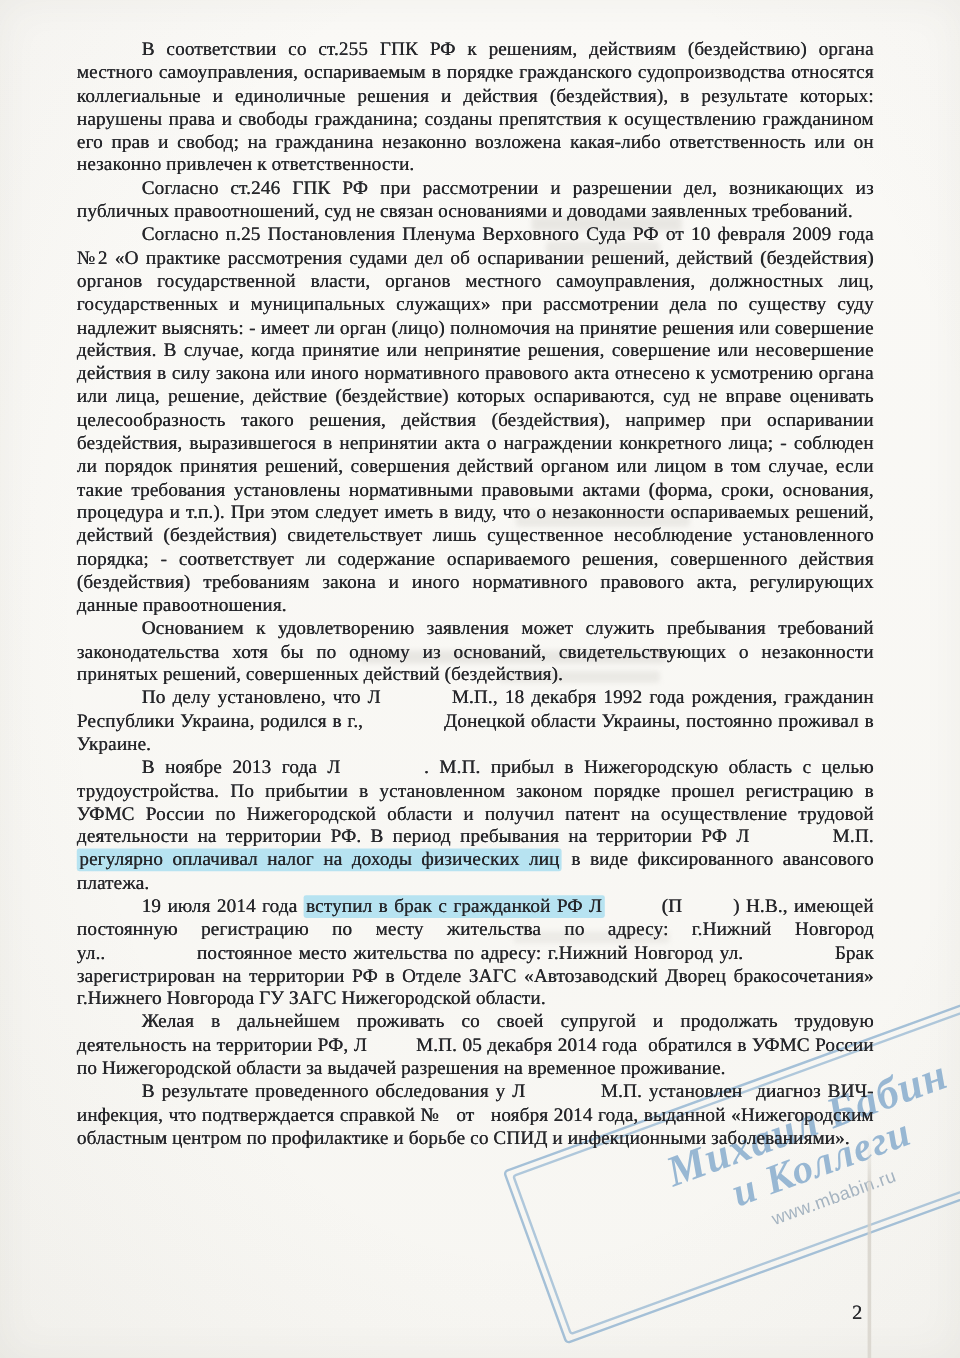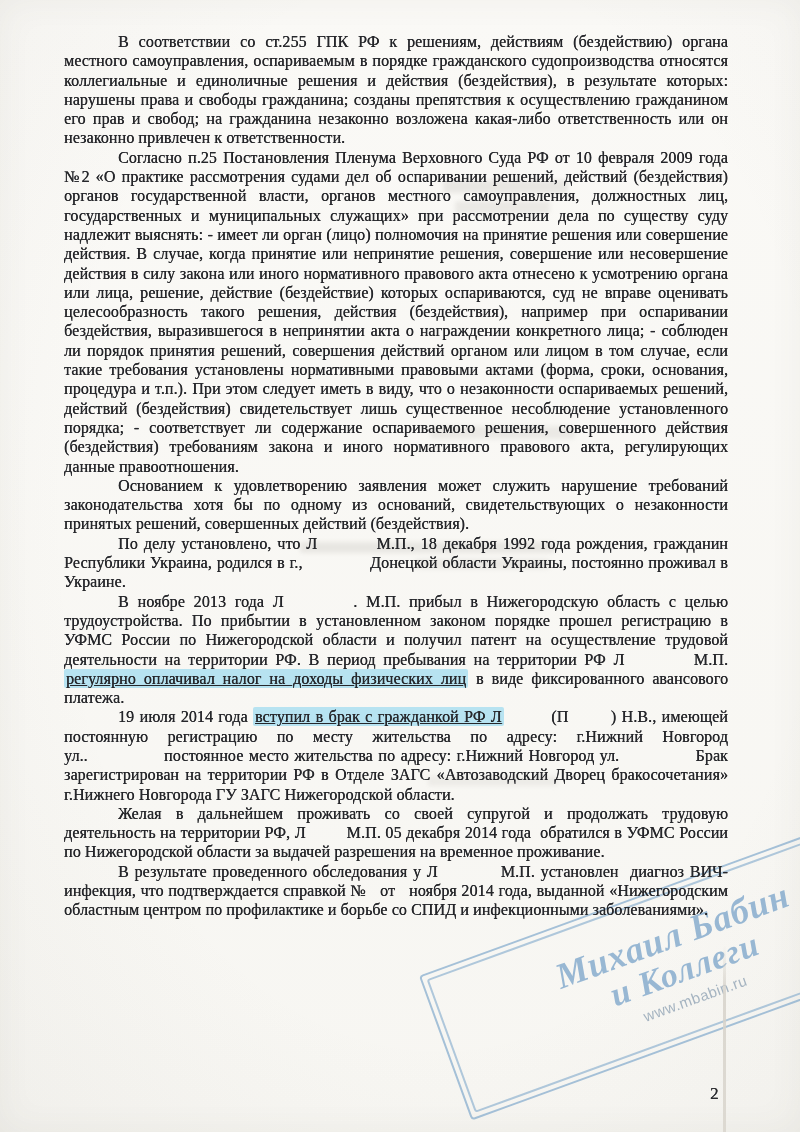--- a/index.html
+++ b/index.html
@@ -24,21 +24,20 @@
     letter-spacing:0.1px;
     text-shadow:0.25px 0 0 currentColor;
   }
   .para{margin:0;text-indent:54px;}
   .hl{
     background:#b7e3f1;
     box-decoration-break:clone;
     -webkit-box-decoration-break:clone;
     padding:1px 2px;
     border-radius:2px;
-    text-decoration:underline;
   }
   .page-number{
     position:absolute;
     left:710px; top:1084px;
     z-index:2;
     color:#2a2b2f;
     font-size:17px;
     text-shadow:0.25px 0 0 currentColor;
   }
   
@@ -117,22 +116,23 @@
   <div class="smudge s6"></div>
 
   <div class="stamp">
     <div class="stamp-name">Михаил Бабин</div>
     <div class="stamp-name2">и Коллеги</div>
     <div class="stamp-url">www.mbabin.ru</div>
   </div>
 
   <div class="text-layer">
     <p class="para">В соответствии со ст.255 ГПК РФ к решениям, действиям (бездействию) органа местного самоуправления, оспариваемым в порядке гражданского судопроизводства относятся коллегиальные и единоличные решения и действия (бездействия), в результате которых: нарушены права и свободы гражданина; созданы препятствия к осуществлению гражданином его прав и свобод; на гражданина незаконно возложена какая-либо ответственность или он незаконно привлечен к ответственности.</p>
+    <p class="para">Согласно ст.246 ГПК РФ при рассмотрении и разрешении дел, возникающих из публичных правоотношений, суд не связан основаниями и доводами заявленных требований.</p>
     <p class="para">Согласно п.25 Постановления Пленума Верховного Суда РФ от 10 февраля 2009 года №2 «О практике рассмотрения судами дел об оспаривании решений, действий (бездействия) органов государственной власти, органов местного самоуправления, должностных лиц, государственных и муниципальных служащих» при рассмотрении дела по существу суду надлежит выяснять: - имеет ли орган (лицо) полномочия на принятие решения или совершение действия. В случае, когда принятие или непринятие решения, совершение или несовершение действия в силу закона или иного нормативного правового акта отнесено к усмотрению органа или лица, решение, действие (бездействие) которых оспариваются, суд не вправе оценивать целесообразность такого решения, действия (бездействия), например при оспаривании бездействия, выразившегося в непринятии акта о награждении конкретного лица; - соблюден ли порядок принятия решений, совершения действий органом или лицом в том случае, если такие требования установлены нормативными правовыми актами (форма, сроки, основания, процедура и т.п.). При этом следует иметь в виду, что о незаконности оспариваемых решений, действий (бездействия) свидетельствует лишь существенное несоблюдение установленного порядка; - соответствует ли содержание оспариваемого решения, совершенного действия (бездействия) требованиям закона и иного нормативного правового акта, регулирующих данные правоотношения.</p>
-    <p class="para">Основанием к удовлетворению заявления может служить нарушение требований законодательства хотя бы по одному из оснований, свидетельствующих о незаконности принятых решений, совершенных действий (бездействия).</p>
+    <p class="para">Основанием к удовлетворению заявления может служить пребывания требований законодательства хотя бы по одному из оснований, свидетельствующих о незаконности принятых решений, совершенных действий (бездействия).</p>
     <p class="para">По делу установлено, что Л&nbsp;&nbsp;&nbsp;&nbsp;&nbsp;&nbsp;&nbsp;&nbsp;&nbsp;&nbsp;М.П., 18 декабря 1992 года рождения, гражданин Республики Украина, родился в г.,&nbsp;&nbsp;&nbsp;&nbsp;&nbsp;&nbsp;&nbsp;&nbsp;&nbsp;&nbsp;&nbsp;&nbsp;&nbsp;&nbsp;Донецкой области Украины, постоянно проживал в Украине.</p>
     <p class="para"><span>В ноябре 2013 года Л&nbsp;&nbsp;&nbsp;&nbsp;&nbsp;&nbsp;&nbsp;&nbsp;. М.П. прибыл в Нижегородскую область с целью трудоустройства. По прибытии в установленном законом порядке прошел регистрацию в УФМС России по Нижегородской области и получил патент на осуществление трудовой деятельности на территории РФ. В период пребывания на территории РФ Л&nbsp;&nbsp;&nbsp;&nbsp;&nbsp;&nbsp;&nbsp;&nbsp;&nbsp;М.П. </span><span class="hl">регулярно оплачивал налог на доходы физических лиц</span><span> в виде фиксированного авансового платежа.</span></p>
     <p class="para"><span>19 июля 2014 года </span><span class="hl">вступил в брак с гражданкой РФ Л</span><span>&nbsp;&nbsp;&nbsp;&nbsp;&nbsp;&nbsp;&nbsp;&nbsp;&nbsp;(П&nbsp;&nbsp;&nbsp;&nbsp;&nbsp;&nbsp;&nbsp;&nbsp;) Н.В., имеющей постоянную регистрацию по месту жительства по адресу: г.Нижний Новгород ул..&nbsp;&nbsp;&nbsp;&nbsp;&nbsp;&nbsp;&nbsp;&nbsp;&nbsp;&nbsp;&nbsp;&nbsp;&nbsp;&nbsp;постоянное место жительства по адресу: г.Нижний Новгород ул.&nbsp;&nbsp;&nbsp;&nbsp;&nbsp;&nbsp;&nbsp;&nbsp;&nbsp;&nbsp;&nbsp;&nbsp;&nbsp;&nbsp;Брак зарегистрирован на территории РФ в Отделе ЗАГС «Автозаводский Дворец бракосочетания» г.Нижнего Новгорода ГУ ЗАГС Нижегородской области.</span></p>
     <p class="para">Желая в дальнейшем проживать со своей супругой и продолжать трудовую деятельность на территории РФ, Л&nbsp;&nbsp;&nbsp;&nbsp;&nbsp;&nbsp;&nbsp;&nbsp;&nbsp;М.П. 05 декабря 2014 года&nbsp; обратился в УФМС России по Нижегородской области за выдачей разрешения на временное проживание.</p>
     <p class="para">В результате проведенного обследования у Л&nbsp;&nbsp;&nbsp;&nbsp;&nbsp;&nbsp;&nbsp;&nbsp;&nbsp;&nbsp;&nbsp;М.П. установлен&nbsp; диагноз ВИЧ-инфекция, что подтверждается справкой №&nbsp;&nbsp;&nbsp;от&nbsp;&nbsp;&nbsp;ноября 2014 года, выданной «Нижегородским областным центром по профилактике и борьбе со СПИД и инфекционными заболеваниями».</p>
   </div>
 
   <div class="scan-line"></div>
 
   <div class="page-number">2</div>

